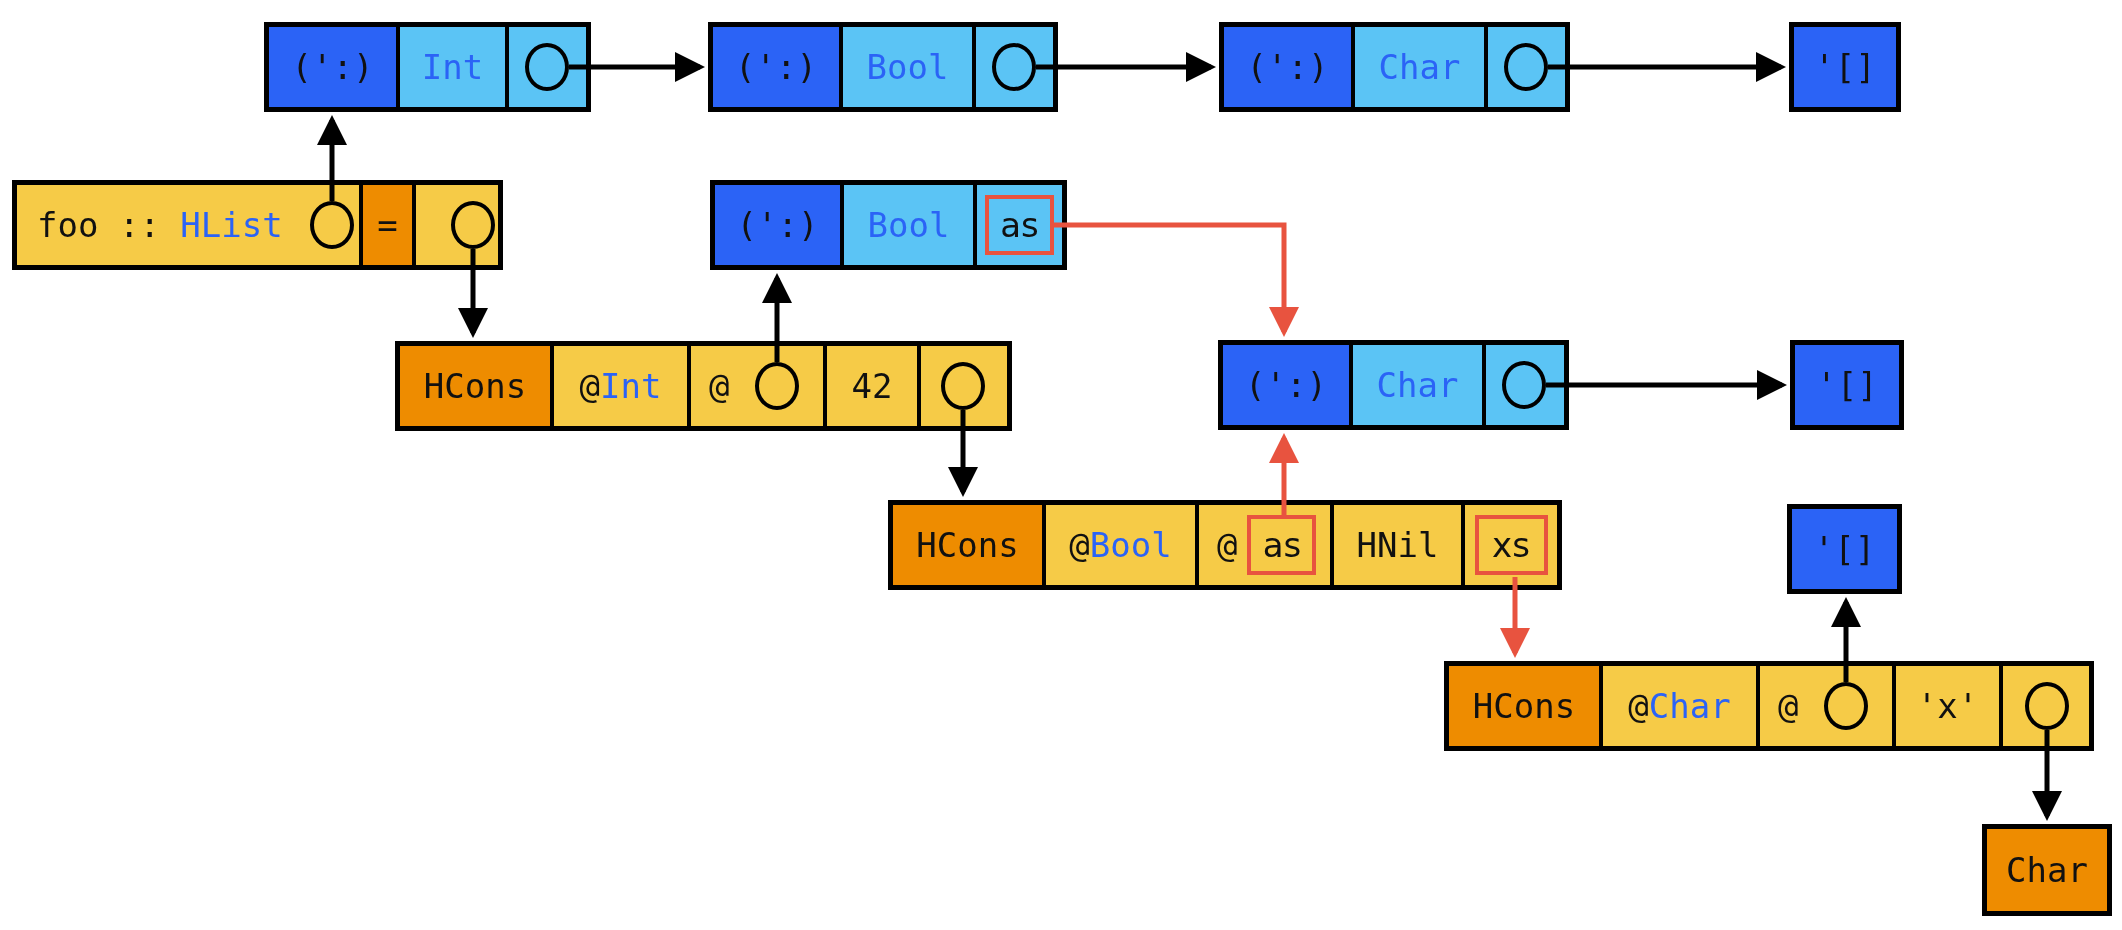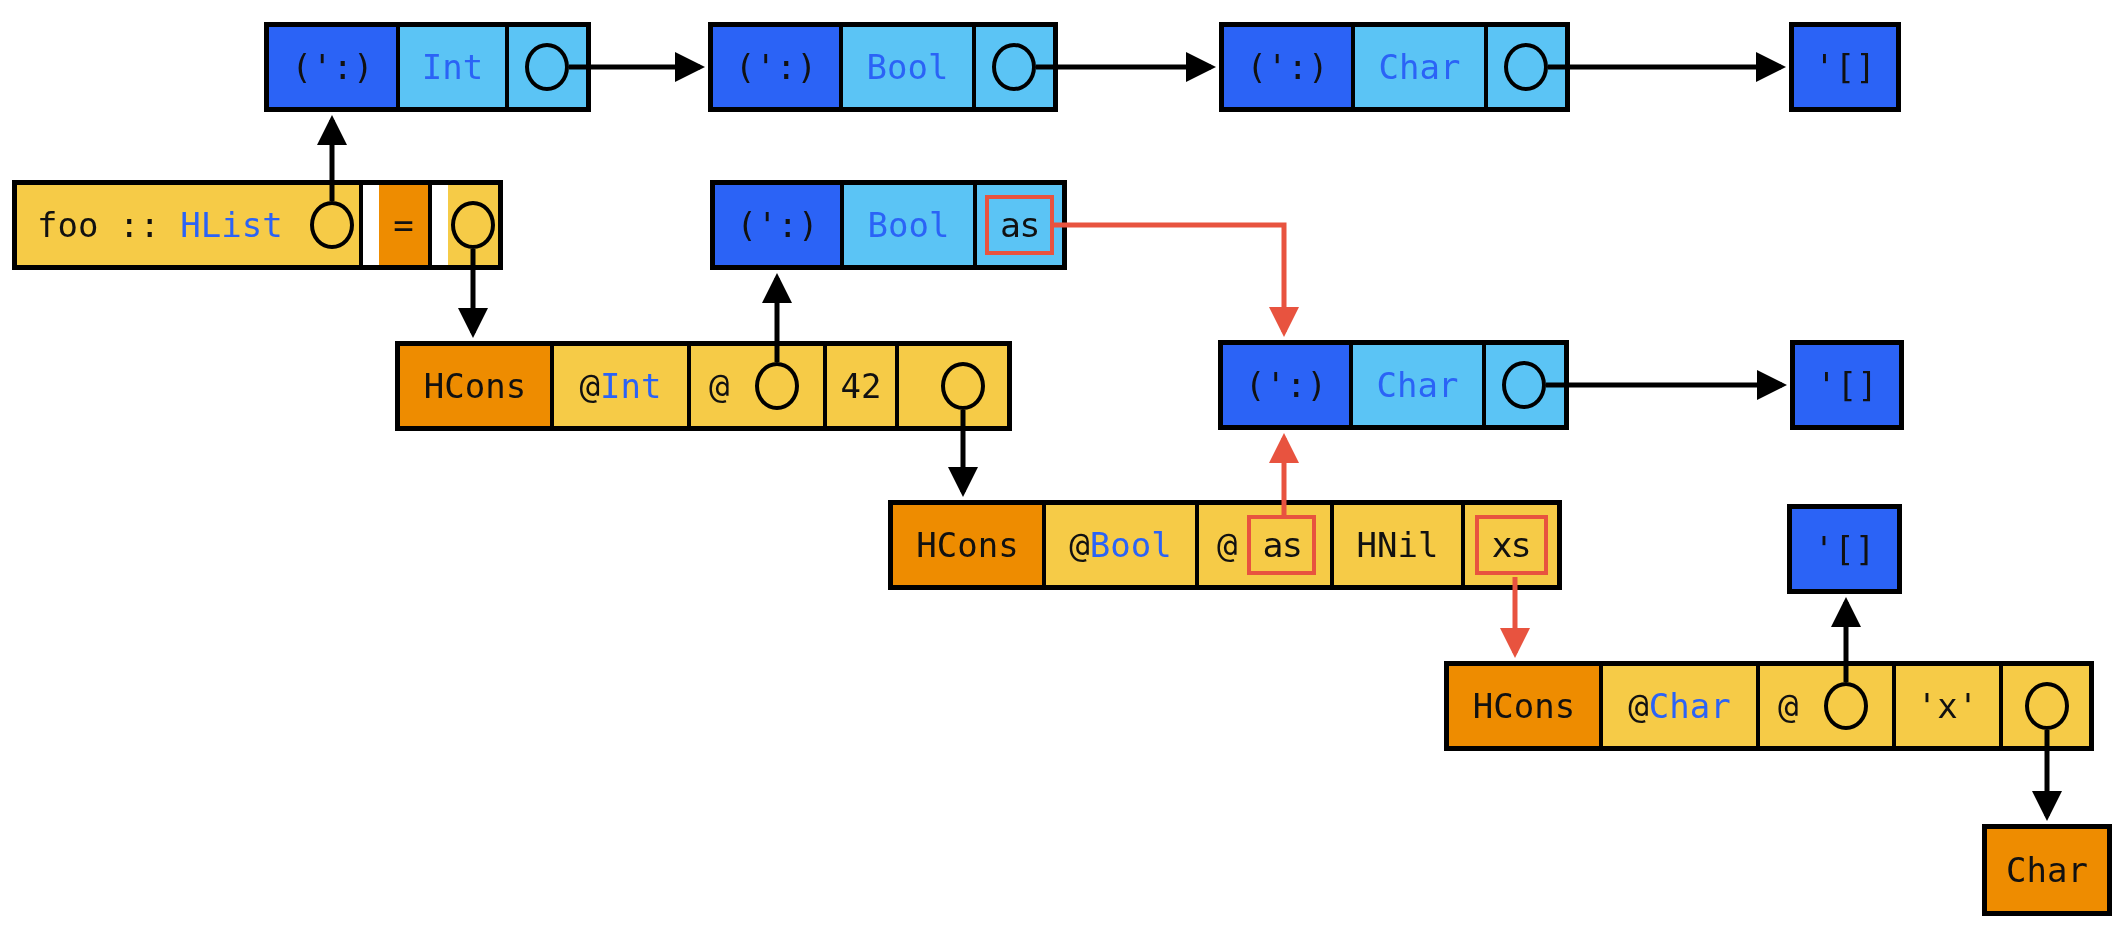--- a/index.html
+++ b/index.html
@@ -35,21 +35,21 @@
 </div>
 <div class="box" style="left:1219px;top:22px;width:351px;height:90px;">
   <div class="cell dark" style="width:131px">(':)</div>
   <div class="cell light blue-text" style="width:133px">Char</div>
   <div class="cell light" style="flex:1"></div>
 </div>
 <div class="box" style="left:1789px;top:22px;width:112px;height:90px;">
   <div class="cell dark" style="flex:1">'[]</div>
 </div>
 
-<div class="box" style="left:12px;top:180px;width:491px;height:90px;gap:16px;">
+<div class="box" style="left:12px;top:180px;width:491px;height:90px;">
   <div class="cell yellow" style="width:346px;justify-content:flex-start;padding-left:20px">
     <span>foo</span><span> </span><span>::</span><span> </span><span class="kw">HList</span>
   </div>
   <div class="cell orange" style="width:53px">=</div>
   <div class="cell yellow" style="flex:1"></div>
 </div>
 
 <div class="box" style="left:710px;top:180px;width:357px;height:90px;">
   <div class="cell dark" style="width:129px">(':)</div>
   <div class="cell light blue-text" style="width:133px">Bool</div>
@@ -59,21 +59,21 @@
 </div>
 
 <div class="box" style="left:395px;top:341px;width:617px;height:90px;">
   <div class="cell orange" style="width:154px">HCons</div>
   <div class="cell yellow" style="width:137px">
     <span>@</span><span class="kw">Int</span>
   </div>
   <div class="cell yellow" style="width:136px;justify-content:flex-start;padding-left:18px">
     <span>@</span>
   </div>
-  <div class="cell yellow" style="width:72px">42</div>
+  <div class="cell yellow" style="width:94px">42</div>
   <div class="cell yellow" style="flex:1"></div>
 </div>
 
 <div class="box" style="left:1218px;top:340px;width:351px;height:90px;">
   <div class="cell dark" style="width:130px">(':)</div>
   <div class="cell light blue-text" style="width:133px">Char</div>
   <div class="cell light" style="flex:1"></div>
 </div>
 <div class="box" style="left:1790px;top:340px;width:114px;height:90px;">
   <div class="cell dark" style="flex:1">'[]</div>

